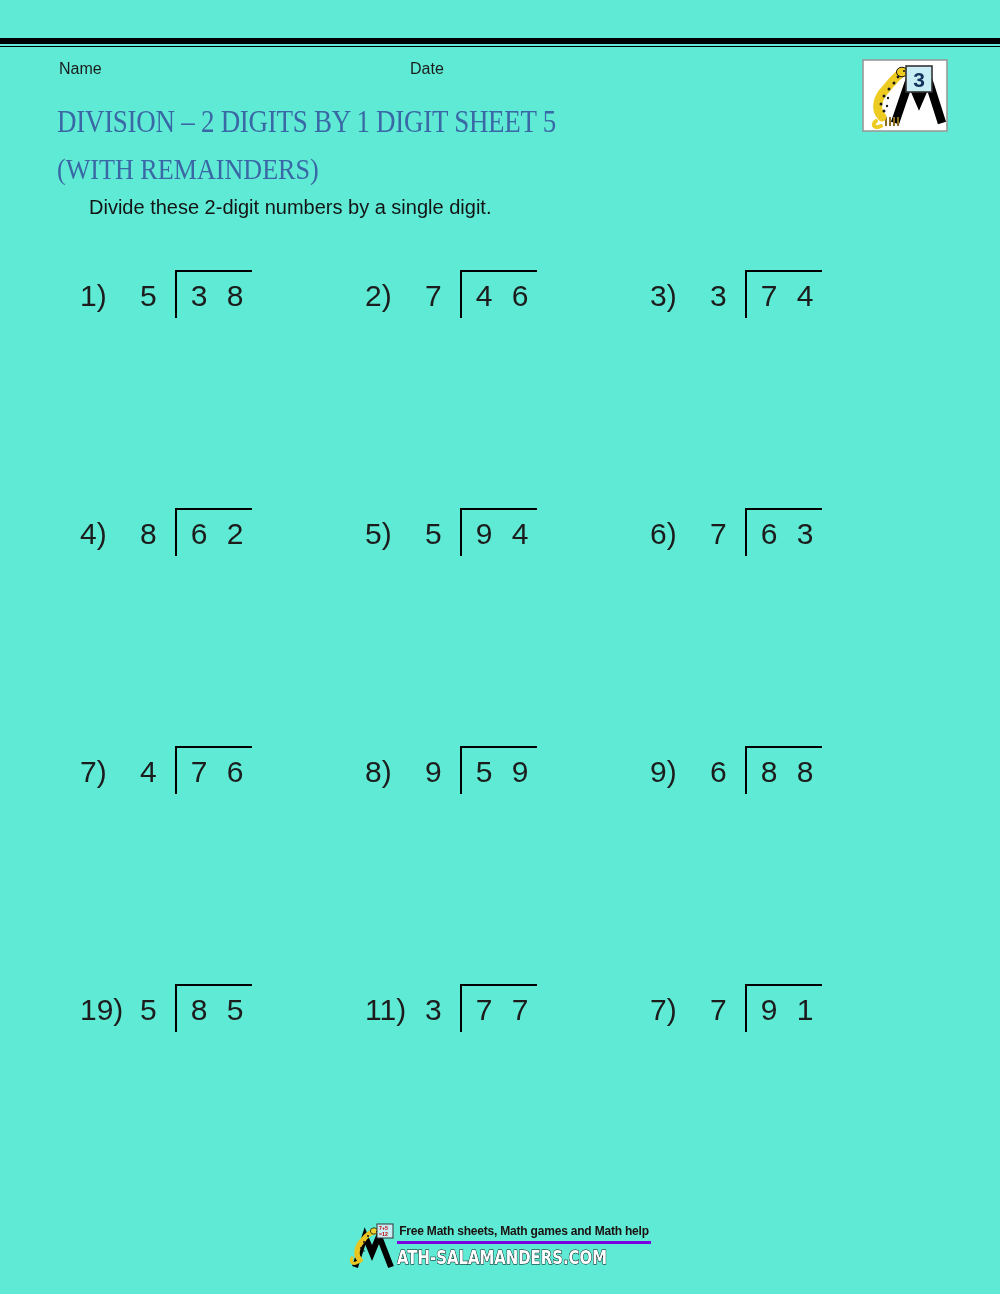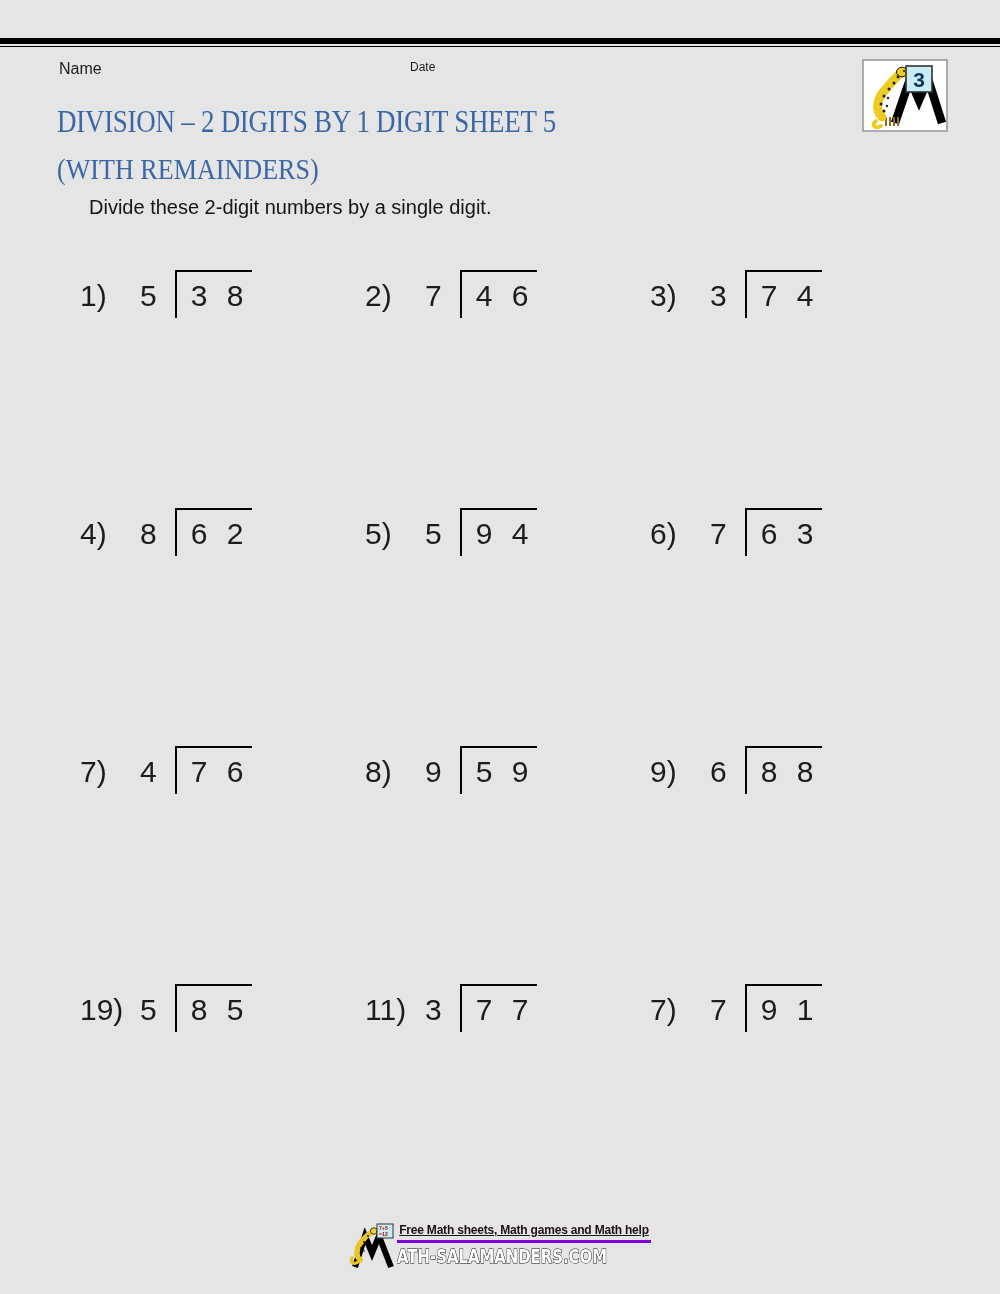--- a/index.html
+++ b/index.html
@@ -1,25 +1,25 @@
 <!DOCTYPE html>
 <html><head>
 <meta charset="utf-8">
 <style>
   html,body{margin:0;padding:0;background:#fff;}
   .page{
-    position:relative;width:1000px;height:1294px;overflow:hidden;background:#e5e5e5;
+    position:relative;width:1000px;height:1294px;overflow:hidden;background:#5eead4;
     font-family:"Liberation Sans",sans-serif;color:#1a1a1a;
   }
   
   .rule-thick{position:absolute;left:0;top:38px;width:1000px;height:6px;background:#000;}
   .rule-thin{position:absolute;left:0;top:46px;width:1000px;height:1px;background:#000;}
 
   .name-label{position:absolute;left:59px;top:60px;font-size:16px;color:#1c1c1c;}
-  .date-label{position:absolute;left:410px;top:60px;font-size:12px;color:#1c1c1c;}
+  .date-label{position:absolute;left:410px;top:60px;font-size:16px;color:#1c1c1c;}
 
   .title{
     position:absolute;left:57px;top:104px;font-family:"Liberation Serif",serif;
     font-size:31px;color:#3a67a5;white-space:nowrap;letter-spacing:-.3px;
     transform:scaleX(.87);transform-origin:0 0;
   }
   .subtitle{
     position:absolute;left:57px;top:153px;font-family:"Liberation Serif",serif;
     font-size:29px;color:#3a67a5;white-space:nowrap;
     transform:scaleX(.9);transform-origin:0 0;
@@ -37,21 +37,21 @@
   .problem{display:flex;align-items:flex-start;font-size:30px;color:#1c1c1c;}
   .p-label{width:60px;padding-top:11px;line-height:1;}
   .p-divisor{padding-top:11px;margin-right:18px;line-height:1;}
   .p-dividend{
     border-left:2px solid #000;border-top:2px solid #000;
     padding:9px 9px 7px 14px;line-height:1;white-space:pre;word-spacing:11px;
   }
 
   
   .footer{position:absolute;left:0;top:1223px;width:1000px;display:flex;justify-content:center;}
-  .footer-inner{display:flex;text-decoration:underline;}
+  .footer-inner{display:flex;align-items:flex-end;}
   .f-logo{width:46px;height:46px;margin-right:2px;flex:0 0 auto;}
   .f-col{display:flex;flex-direction:column;}
   .f-tagline{
     font-size:12px;font-weight:bold;color:#1c1010;letter-spacing:-.2px;white-space:nowrap;
     padding:0 2px 3px 2px;border-bottom:3px solid #7d00e0;
   }
   .f-brand{margin-top:0px;height:25px;}
 </style>
 </head>
 <body>

